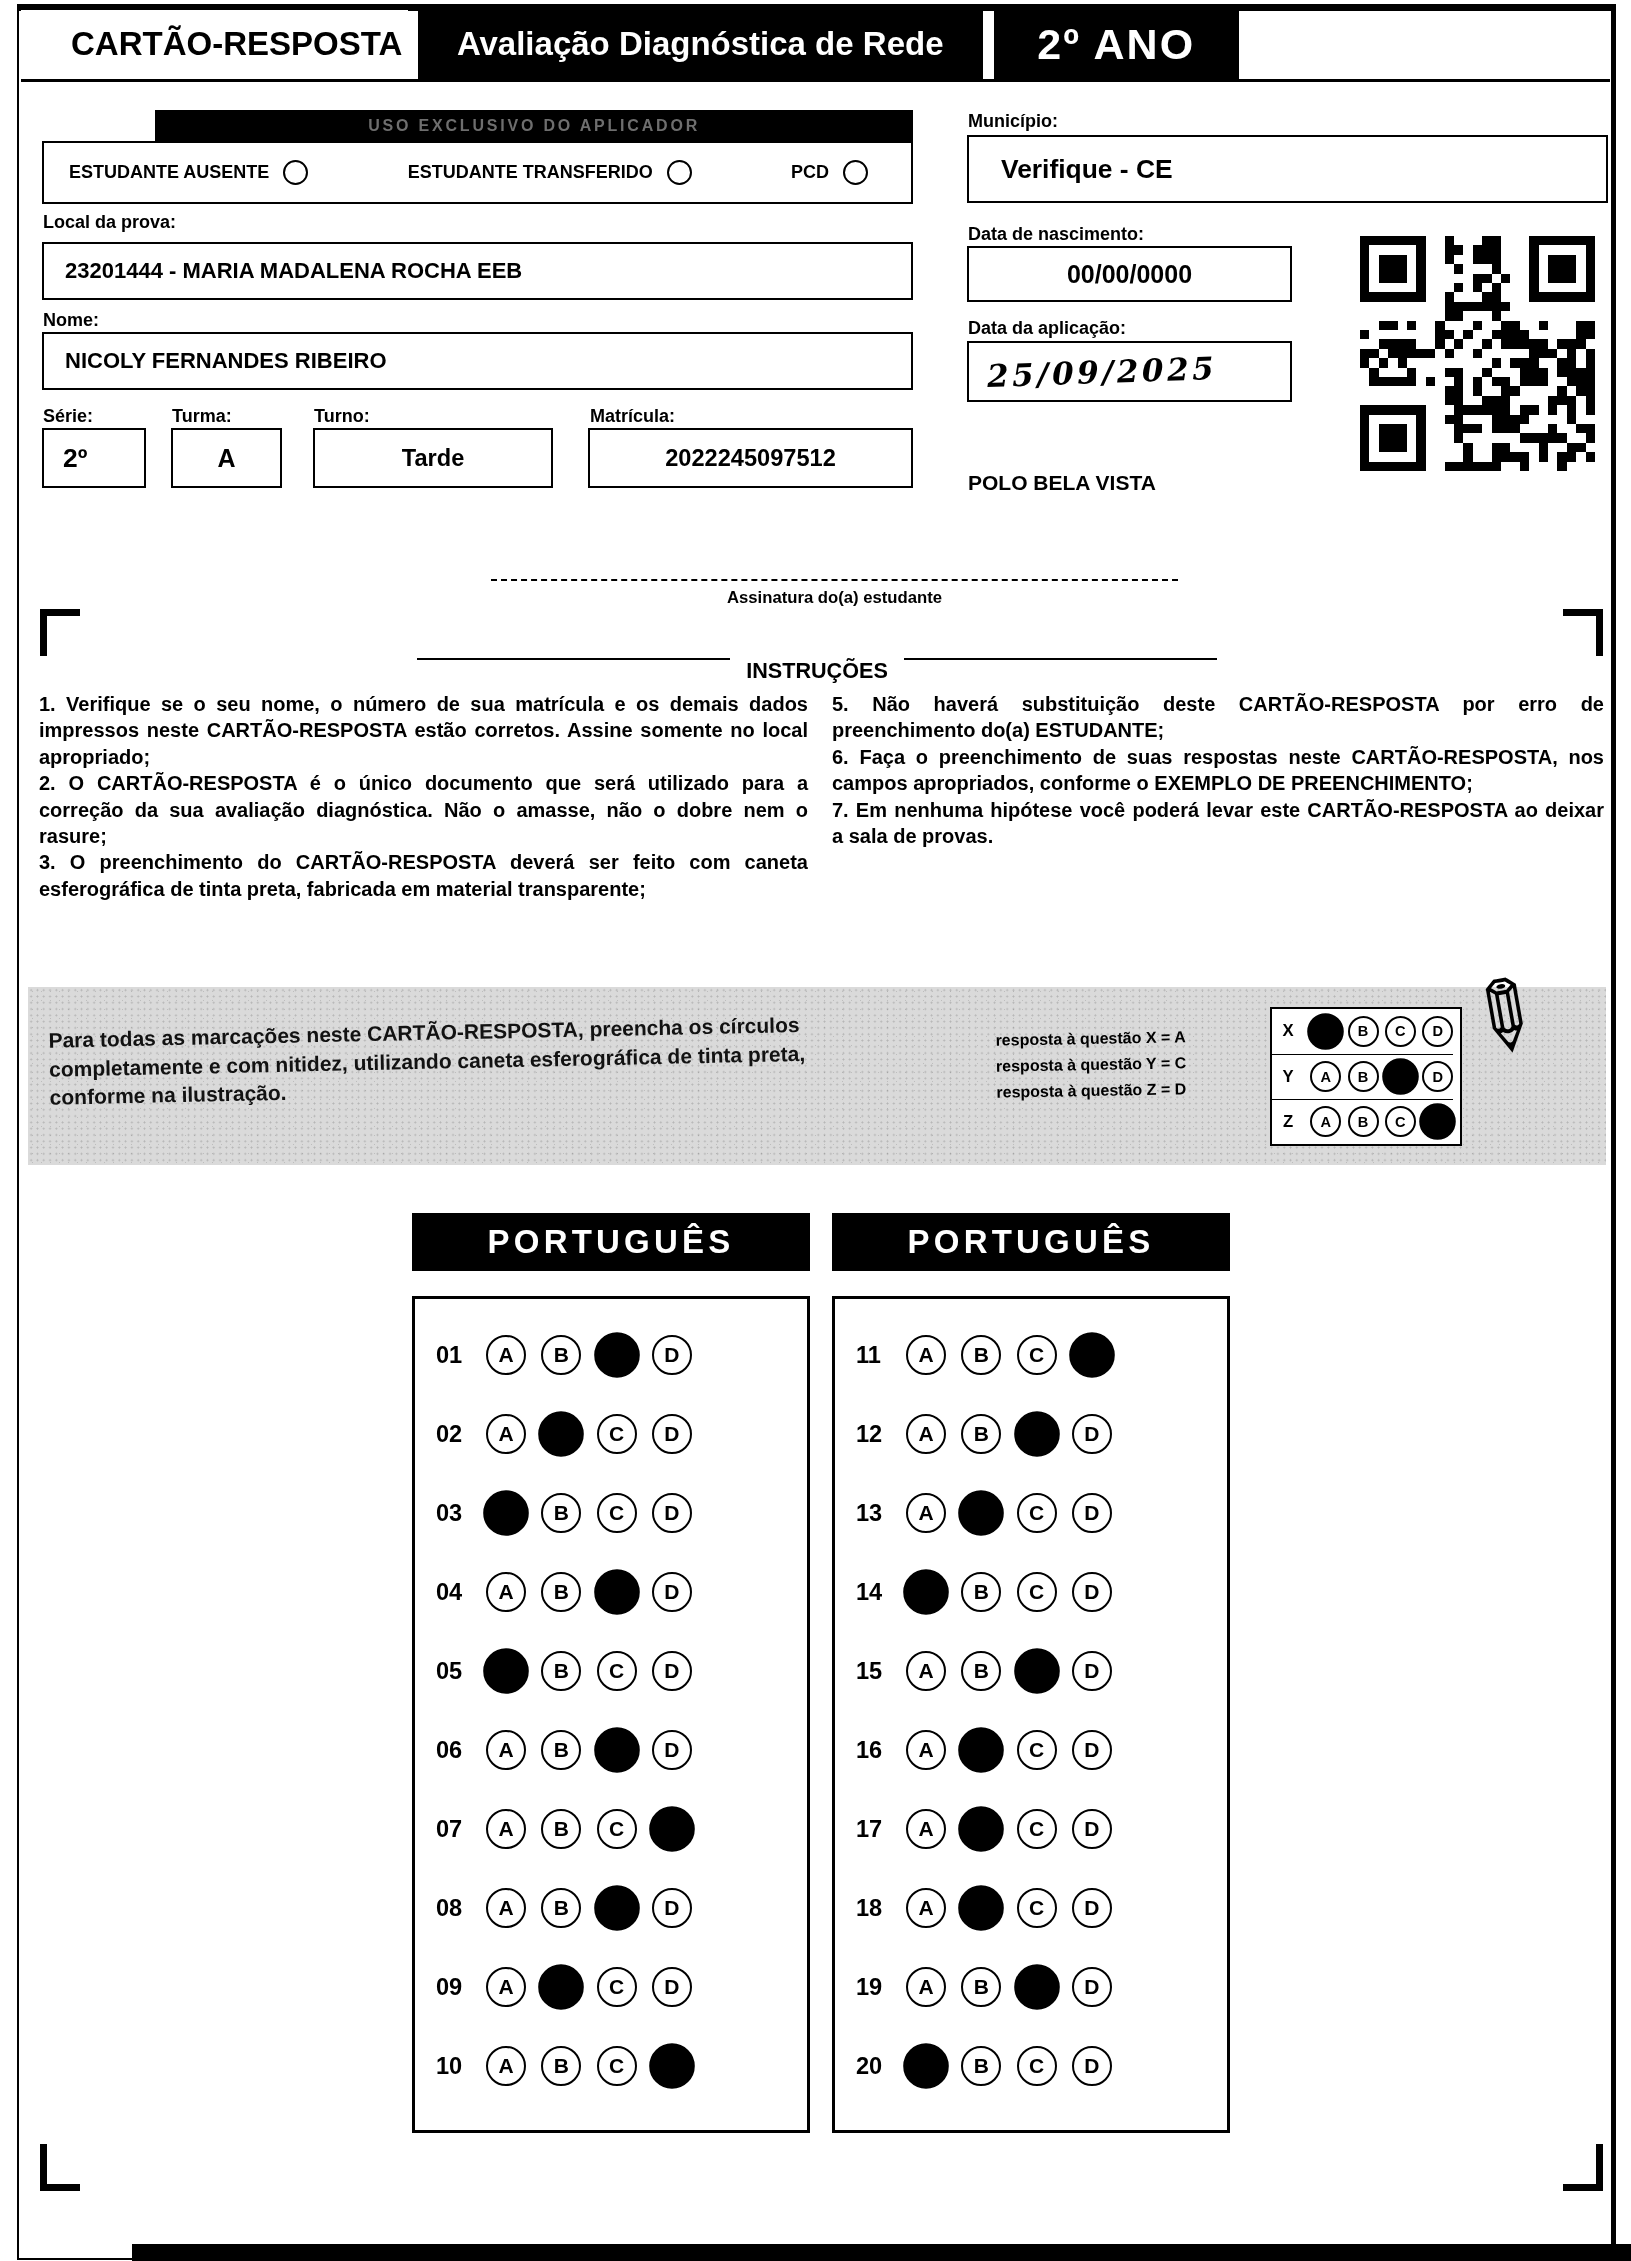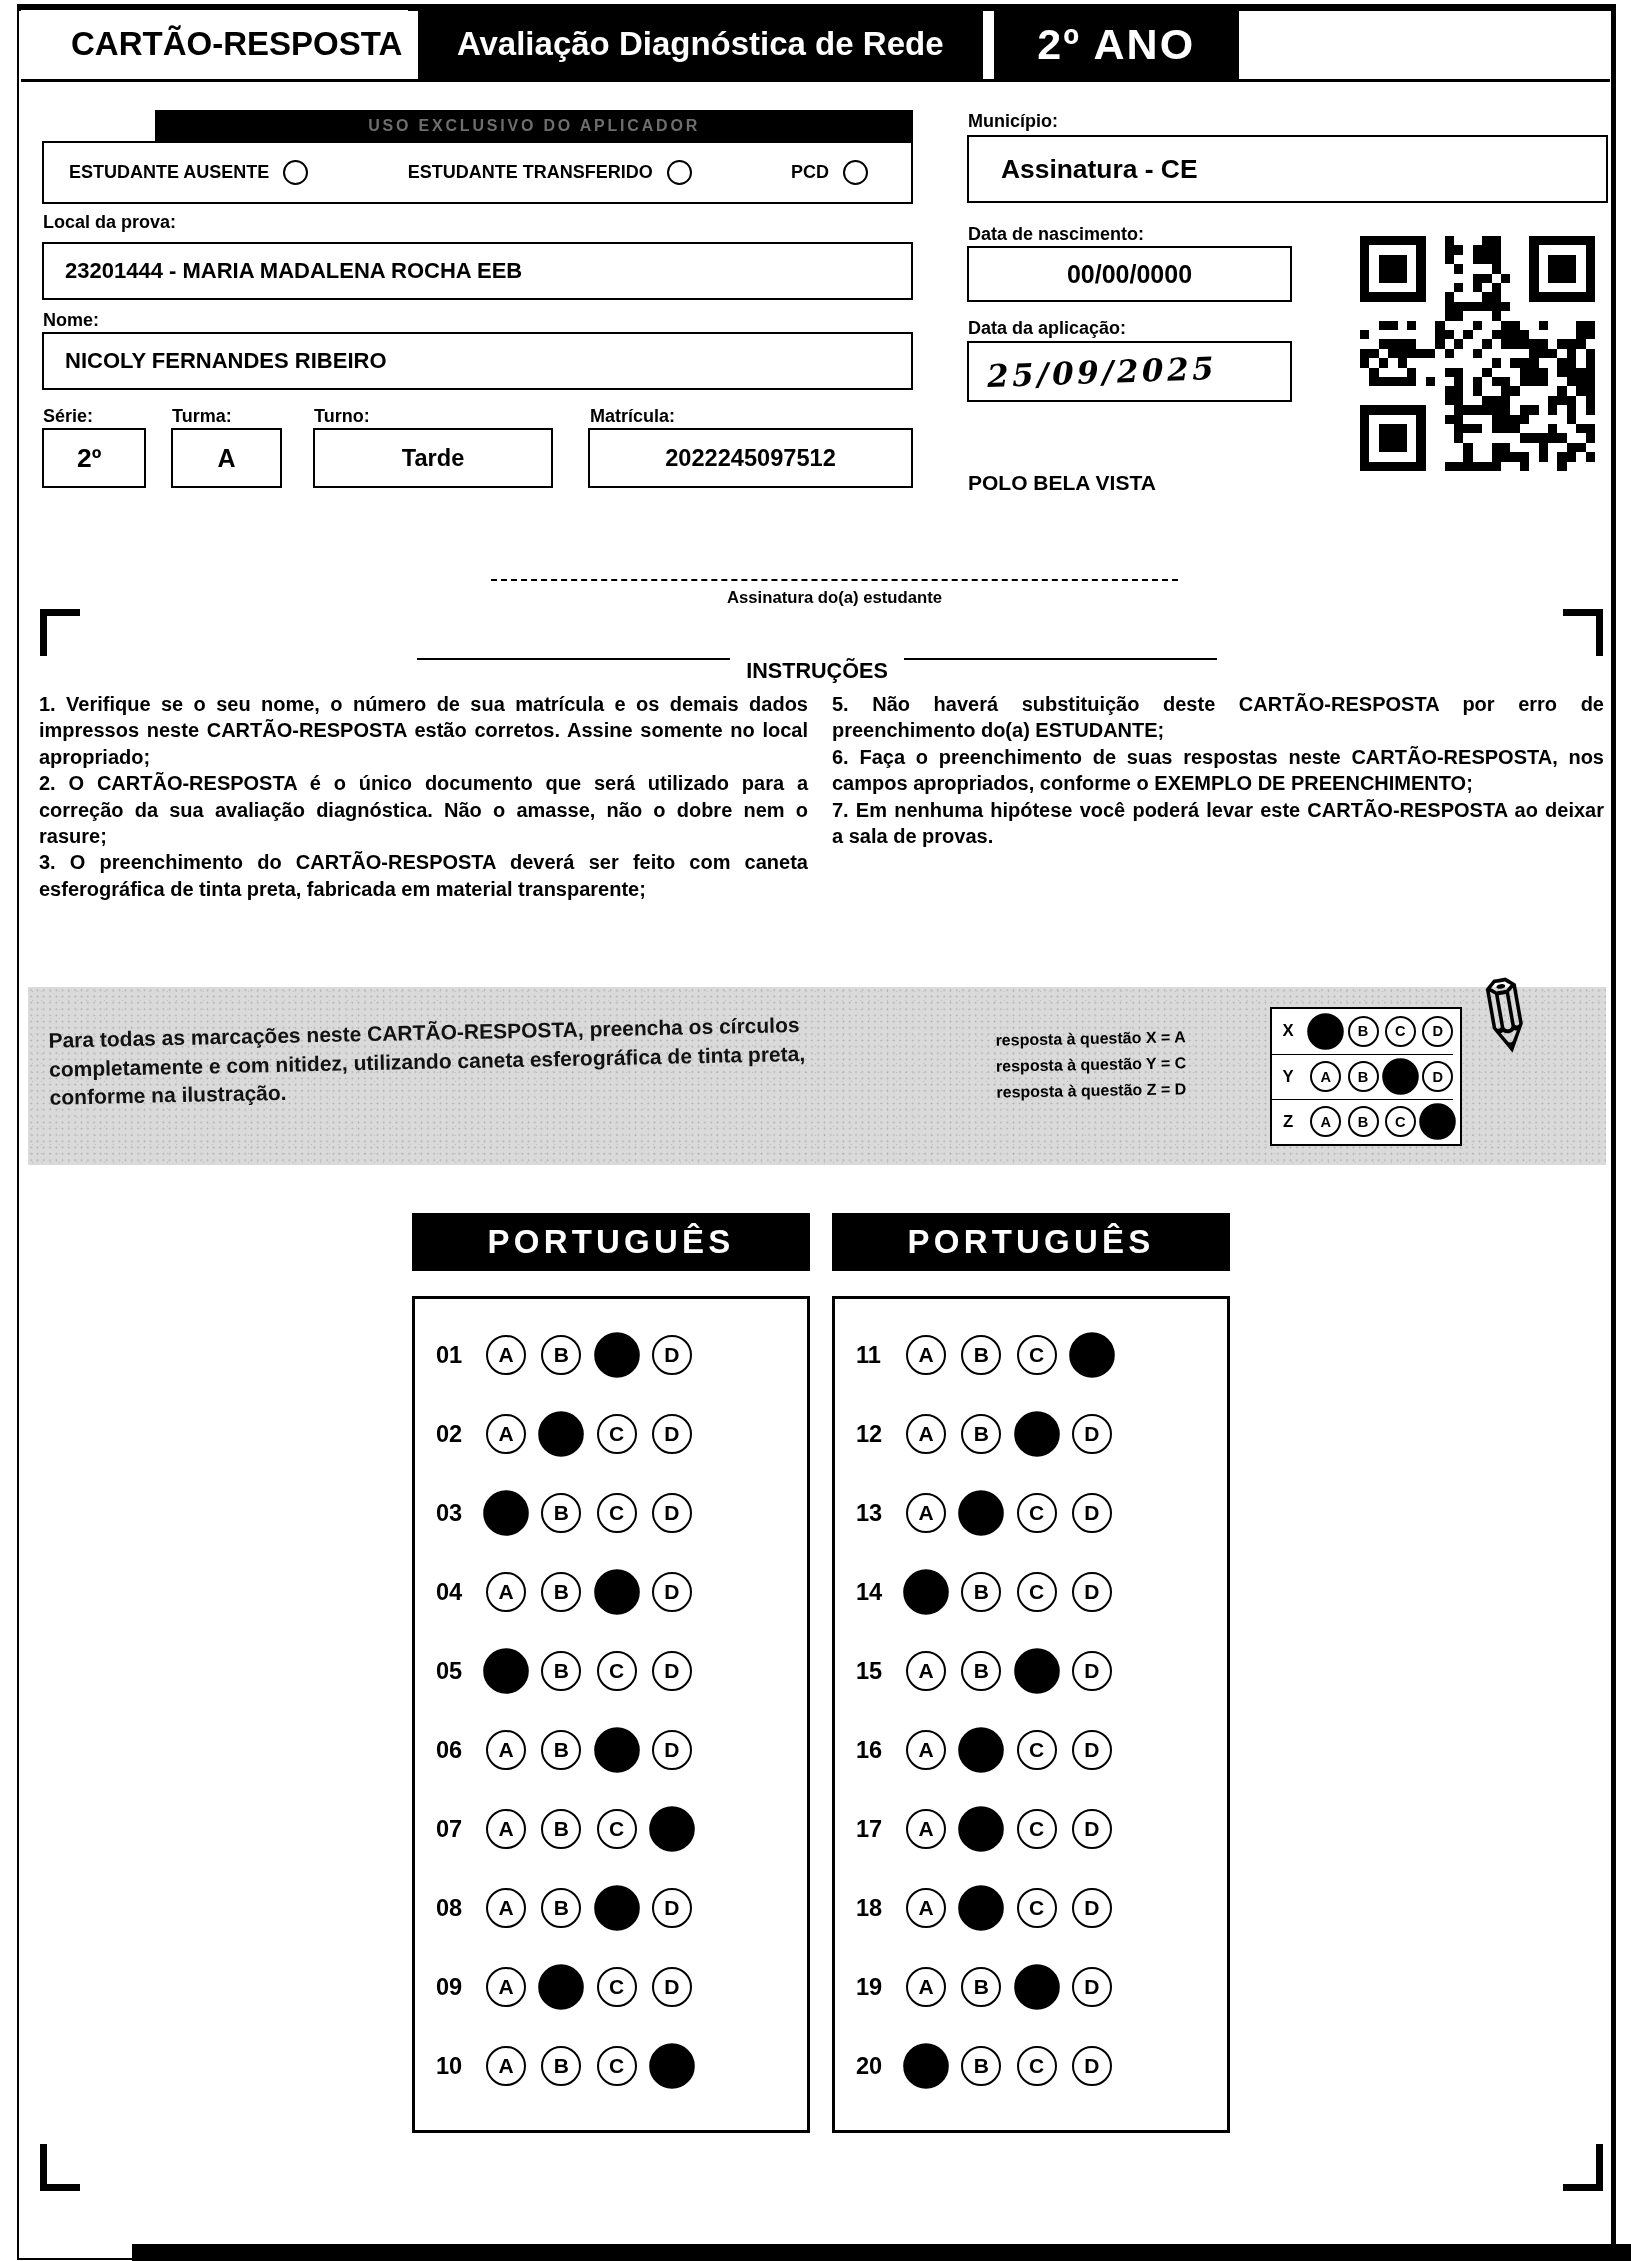--- a/index.html
+++ b/index.html
@@ -32,21 +32,21 @@
   .lbl { position:absolute; font-size:18px; font-weight:bold; }
   .vbox { position:absolute; border:2.8px solid #000; display:flex; align-items:center; font-weight:bold; background:#fff; }
   #lbl-local { left:43px; top:212px; }
   #box-local { left:42px; top:242px; width:871px; height:58px; padding-left:21px; font-size:22px;text-align:center; }
   #lbl-nome { left:43px; top:310px; }
   #box-nome { left:42px; top:332px; width:871px; height:58px; padding-left:21px; font-size:22px; }
   #lbl-serie { left:43px; top:406px; }
   #lbl-turma { left:172px; top:406px; }
   #lbl-turno { left:314px; top:406px; }
   #lbl-matricula { left:590px; top:406px; }
-  #box-serie { left:42px; top:428px; width:104px; height:60px; padding-left:33px; font-size:26.4px; }
+  #box-serie { left:42px; top:428px; width:104px; height:60px; padding-left:19px; font-size:26.4px; }
   #box-turma { left:171px; top:428px; width:111px; height:60px; justify-content:center; font-size:25px; }
   #box-turno { left:313px; top:428px; width:240px; height:60px; justify-content:center; font-size:23.6px; }
   #box-matricula { left:588px; top:428px; width:325px; height:60px; justify-content:center; font-size:23.6px; }
 
   #lbl-municipio { left:968px; top:111px; }
   #box-municipio { left:967px; top:135px; width:641px; height:68px; padding-left:32px; font-size:26.4px; }
   #lbl-nascimento { left:968px; top:224px; }
   #box-nascimento { left:967px; top:246px; width:325px; height:56px; justify-content:center; font-size:25px; }
   #lbl-aplicacao { left:968px; top:318px; }
   #box-aplicacao { left:967px; top:341px; width:325px; height:61px; padding-left:18px; }
@@ -144,21 +144,21 @@
   <div class="lbl" id="lbl-serie">Série:</div>
   <div class="lbl" id="lbl-turma">Turma:</div>
   <div class="lbl" id="lbl-turno">Turno:</div>
   <div class="lbl" id="lbl-matricula">Matrícula:</div>
   <div class="vbox" id="box-serie">2º</div>
   <div class="vbox" id="box-turma">A</div>
   <div class="vbox" id="box-turno">Tarde</div>
   <div class="vbox" id="box-matricula">2022245097512</div>
 
   <div class="lbl" id="lbl-municipio">Município:</div>
-  <div class="vbox" id="box-municipio">Assinatura - CE</div>
+  <div class="vbox" id="box-municipio">Verifique - CE</div>
   <div class="lbl" id="lbl-nascimento">Data de nascimento:</div>
   <div class="vbox" id="box-nascimento">00/00/0000</div>
   <div class="lbl" id="lbl-aplicacao">Data da aplicação:</div>
   <div class="vbox" id="box-aplicacao">
     <span id="handwritten-date">25/09/2025</span>
   </div>
   <div id="polo">POLO BELA VISTA</div>
   <div id="qr"><svg viewBox="0 0 25 25" width="100%" height="100%" shape-rendering="crispEdges" fill="#000">
         <rect x="9" y="0" width="1" height="1"></rect>
         <rect x="13" y="0" width="1" height="1"></rect>

